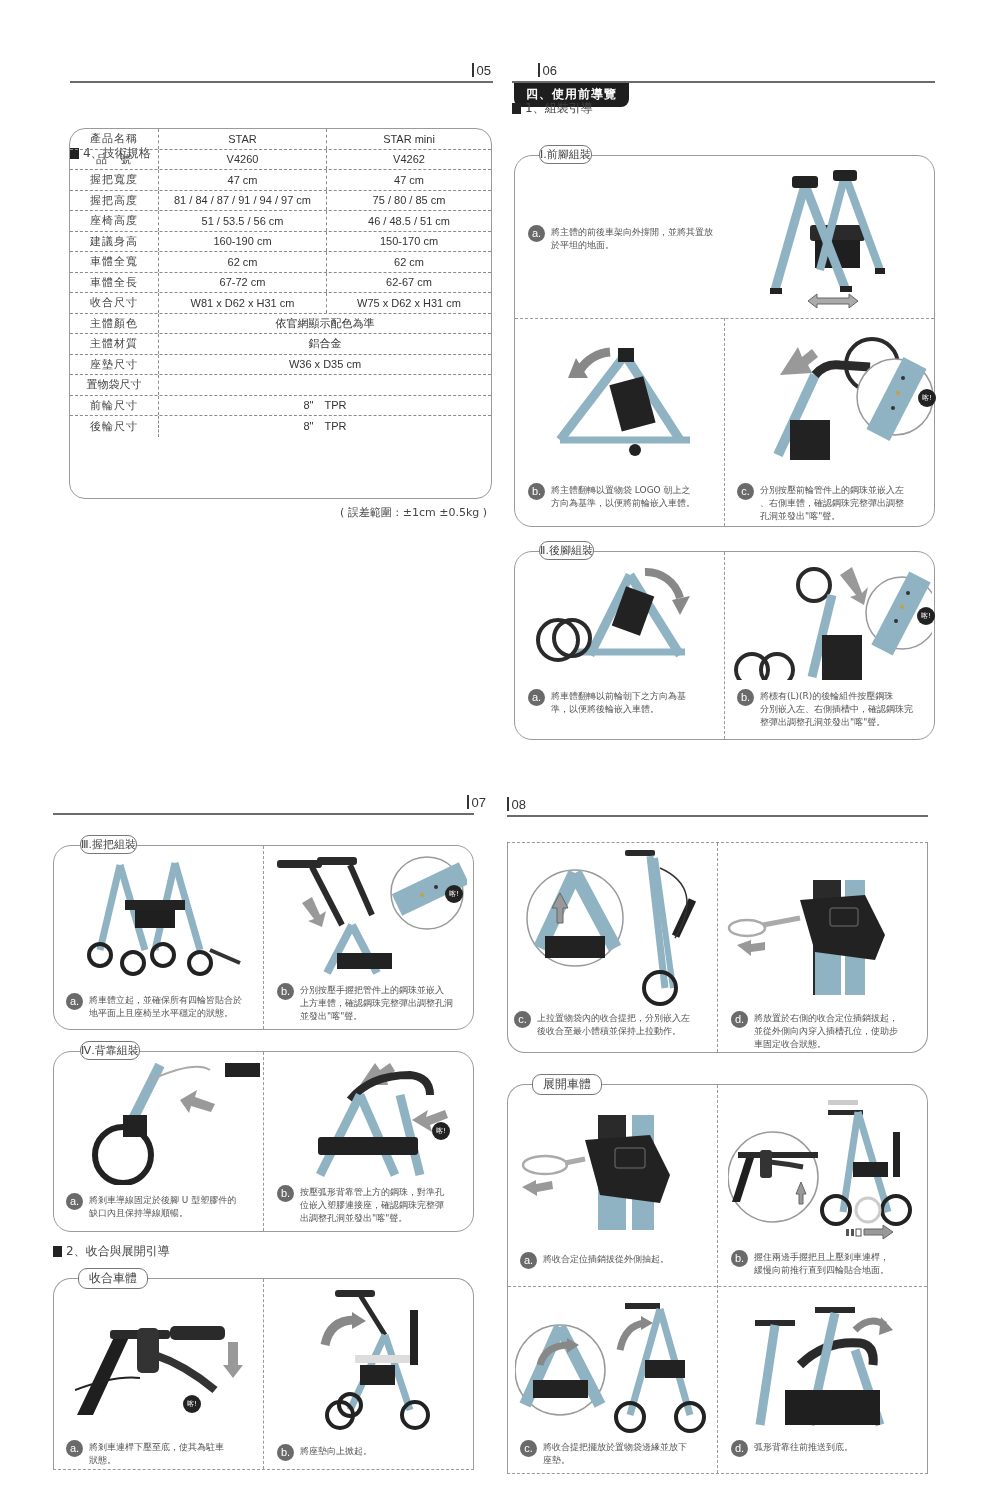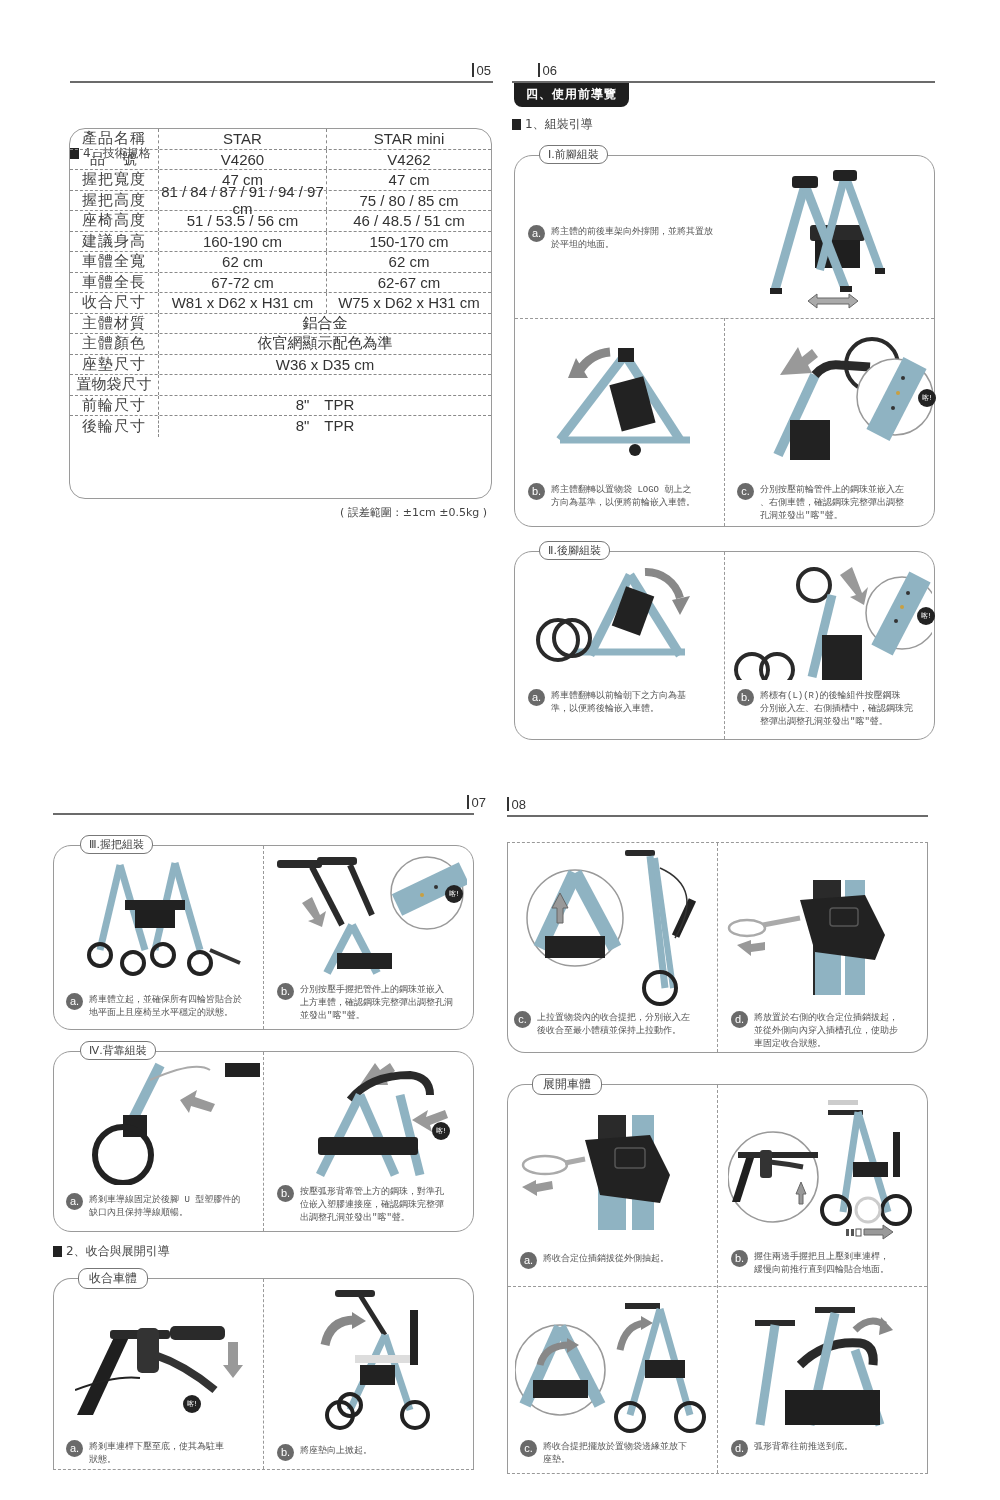--- a/index.html
+++ b/index.html
@@ -10,38 +10,38 @@
   .page-num::before { content: ""; display: inline-block; width: 1.5px; height: 14px; background: #333; margin-right: 3px; vertical-align: -2px; }
   .rule { position: absolute; height: 2px; background: #6b6b6b; }
 
   .sec-head { position: absolute; font-size: 12px; color: #444; display: flex; align-items: center; gap: 4px; }
   .sec-head .sq { width: 9px; height: 11px; background: #222; display: inline-block; }
 
   .chapter-tab { position: absolute; background: #1e1e1e; color: #fff; font-size: 12px; font-weight: bold; padding: 3px 12px 4px 12px; border-radius: 0 0 8px 8px; letter-spacing: 1px; }
 
   
   .spec-box { position: absolute; left: 69px; top: 128px; width: 423px; height: 371px; border: 1.5px solid #9a9a9a; border-radius: 16px; overflow: hidden; }
-  .spec-row { display: flex; height: 20.5px; border-bottom: 1px dashed #8a8a8a; font-size: 15px; align-items: center; }
+  .spec-row { display: flex; height: 20.5px; border-bottom: 1px dashed #8a8a8a; font-size: 11px; align-items: center; }
   .spec-row:last-child { border-bottom: none; }
   .spec-row .lab { width: 89px; text-align: center; color: #444; border-right: 1px dashed #8a8a8a; height: 100%; display: flex; align-items: center; justify-content: center; letter-spacing: 1px; }
   .spec-row .v1 { width: 168px; text-align: center; border-right: 1px dashed #8a8a8a; height: 100%; display: flex; align-items: center; justify-content: center; color: #333; font-family: "Liberation Sans", sans-serif; }
   .spec-row .v2 { flex: 1; text-align: center; height: 100%; display: flex; align-items: center; justify-content: center; color: #333; font-family: "Liberation Sans", sans-serif; }
   .spec-row .vall { flex: 1; text-align: center; height: 100%; display: flex; align-items: center; justify-content: center; color: #333; font-family: "Liberation Sans", sans-serif; }
   .tolerance { position: absolute; left: 340px; top: 505px; font-size: 11px; color: #444; }
 
   
   .panel { position: absolute; border: 1.5px solid #9a9a9a; border-radius: 18px; }
   .panel.square { border-radius: 0; border: 1px dashed #999; border-left: 1.5px solid #999; border-right: 1.5px solid #999; }
-  .panel-label { position: absolute; background: #fff; border: 1.2px solid #777; border-radius: 9px; padding: 1px 8px; font-size: 11px; color: #444; }
+  .panel-label { position: absolute; background: #fff; border: 1.2px solid #777; border-radius: 9px; padding: 1px 0; font-size: 11px; color: #444; }
   .vdiv { position: absolute; width: 0; border-left: 1px dashed #999; }
   .hdiv { position: absolute; height: 0; border-top: 1px dashed #999; }
 
   .step { position: absolute; display: flex; gap: 6px; font-size: 9px; line-height: 13px; color: #555; }
   .badge { flex: none; width: 17px; height: 17px; border-radius: 50%; background: #6a6a6a; color: #fff; font-size: 11px; font-family: "Liberation Sans", sans-serif; display: flex; align-items: center; justify-content: center; margin-top: -1px; }
-  .step .txt { white-space: pre-line; font-family: Liberation Mono, monospace; }
+  .step .txt { white-space: pre-line; }
 
   .illus { position: absolute; }
   .click-bubble { position: absolute; width: 18px; height: 18px; border-radius: 50%; background: #222; color: #fff; font-size: 7px; display: flex; align-items: center; justify-content: center; }
 </style>
 </head>
 <body>
 
 <div class="page-num" style="left:472px; top:63px;"><span>05</span></div>
 <div class="rule" style="left:70px; top:81px; width:423px;"></div>
 
@@ -90,26 +90,26 @@
       <div class="lab">車體全長</div>
       <div class="v1">67-72 cm</div>
       <div class="v2">62-67 cm</div>
     </div>
   <div class="spec-row">
       <div class="lab">收合尺寸</div>
       <div class="v1">W81 x D62 x H31 cm</div>
       <div class="v2">W75 x D62 x H31 cm</div>
     </div>
   <div class="spec-row">
+      <div class="lab">主體顏色</div>
+      <div class="vall">依官網顯示配色為準</div>
+    </div>
+  <div class="spec-row">
       <div class="lab">主體材質</div>
       <div class="vall">鋁合金</div>
-    </div>
-  <div class="spec-row">
-      <div class="lab">主體顏色</div>
-      <div class="vall">依官網顯示配色為準</div>
     </div>
   <div class="spec-row">
       <div class="lab">座墊尺寸</div>
       <div class="vall">W36 x D35 cm</div>
     </div>
   <div class="spec-row">
       <div class="lab" style="letter-spacing:0">置物袋尺寸</div>
     </div>
   <div class="spec-row">
       <div class="lab">前輪尺寸</div>
@@ -119,21 +119,21 @@
       <div class="lab">後輪尺寸</div>
       <div class="vall">8"　TPR</div>
     </div>
 </div>
 <div class="tolerance">( 誤差範圍：±1cm ±0.5kg )</div>
 
 <div class="page-num" style="left:538px; top:63px;"><span>06</span></div>
 <div class="rule" style="left:512px; top:81px; width:423px;"></div>
 <div class="chapter-tab" style="left:514px; top:83px;">四、使用前導覽</div>
 
-<div class="sec-head" style="left:512px; top:116px;">
+<div class="sec-head" style="left:512px; top:100px;">
   <span class="sq"></span>
   <span>1、組裝引導</span>
 </div>
 
 <div class="panel" style="left:514px; top:155px; width:421px; height:372px;"></div>
 <div class="panel-label" style="left:539px; top:145px;">Ⅰ.前腳組裝</div>
 <div class="hdiv" style="left:515px; top:318px; width:419px;"></div>
 <div class="vdiv" style="left:724px; top:318px; height:208px;"></div>
 
 <div class="step" style="left:528px; top:226px; width:210px;">

